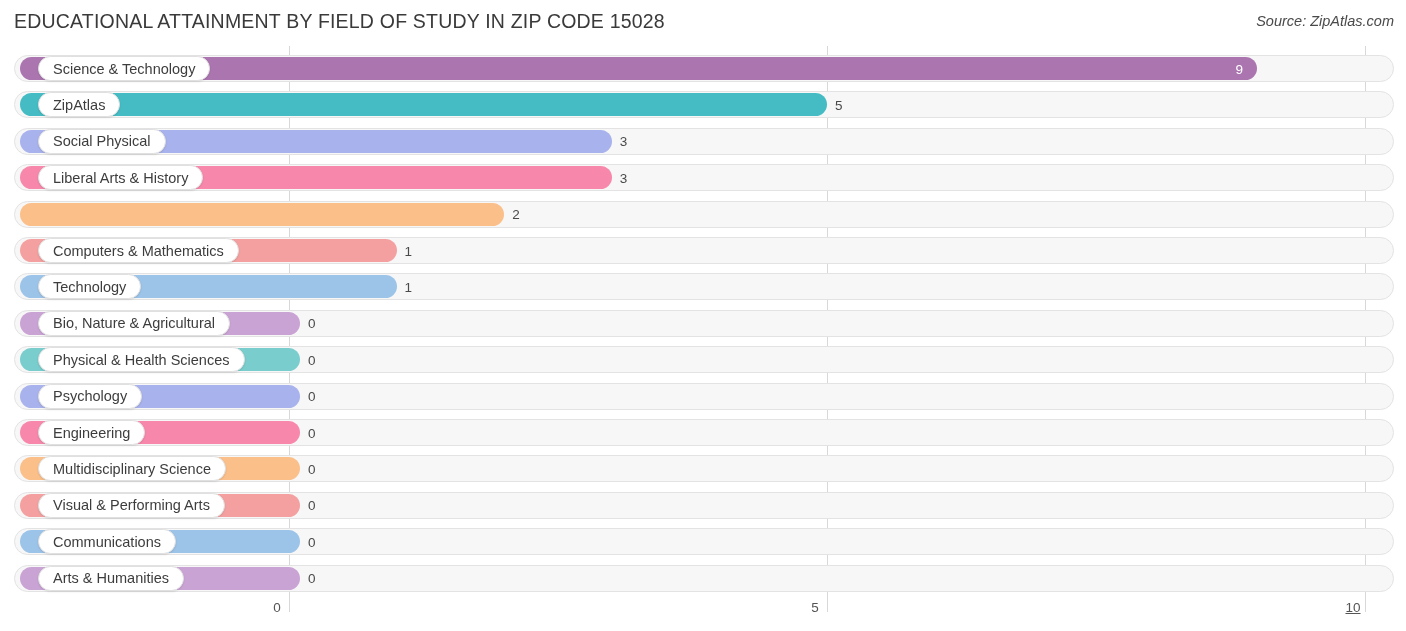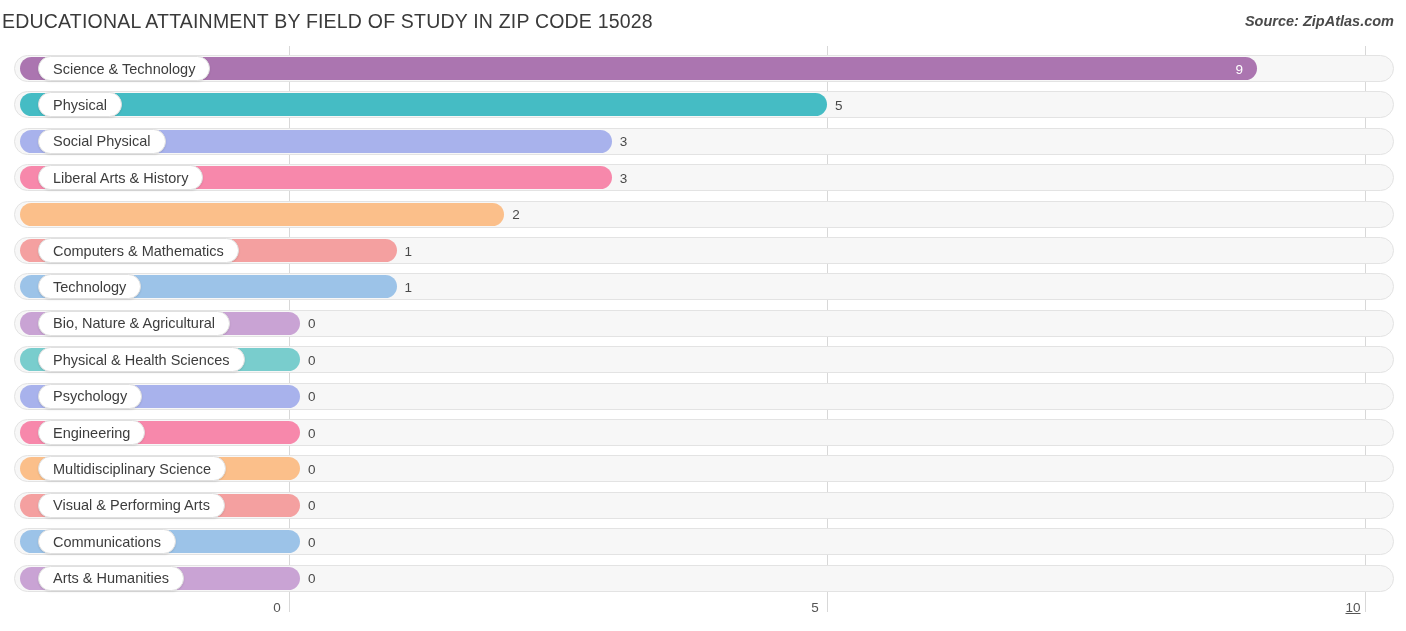--- a/index.html
+++ b/index.html
@@ -18,32 +18,32 @@
   }
 
   
   #header {
     position: absolute;
     left: 0; top: 0;
     width: 1406px; height: 46px;
   }
   #chart-title {
     position: absolute;
-    left: 2px; top: 10px;
+    left: 14px; top: 10px;
     font-size: 19.5px;
     letter-spacing: 0.2px;
     color: #3a3a3a;
     white-space: nowrap;
   }
   #source-label {
     position: absolute;
     right: 12px; top: 13px;
     font-size: 14.5px;
     font-style: italic;
-    font-weight: bold;
+    font-weight: normal;
     color: #4a4a4a;
     white-space: nowrap;
   }
 
   
   #plot {
     position: absolute;
     left: 0; top: 46px;
     width: 1406px; height: 552px;
   }
@@ -142,21 +142,21 @@
         <div class="row" style="top: 9px;">
           <div class="track"></div>
           <div class="bar" style="width: 1237.4px; background: rgb(171, 117, 176);"></div>
           <div class="bar-value inside" style="left: 1221.4px;">9</div>
           <div class="cat-pill">Science &amp; Technology</div>
         </div>
         <div class="row" style="top: 45.4px;">
           <div class="track"></div>
           <div class="bar" style="width: 807px; background: rgb(69, 188, 196);"></div>
           <div class="bar-value" style="left: 821px;">5</div>
-          <div class="cat-pill">Physical</div>
+          <div class="cat-pill">ZipAtlas</div>
         </div>
         <div class="row" style="top: 81.8px;">
           <div class="track"></div>
           <div class="bar" style="width: 591.8px; background: rgb(168, 178, 236);"></div>
           <div class="bar-value" style="left: 605.8px;">3</div>
           <div class="cat-pill">Social Physical</div>
         </div>
         <div class="row" style="top: 118.2px;">
           <div class="track"></div>
           <div class="bar" style="width: 591.8px; background: rgb(247, 136, 171);"></div>

